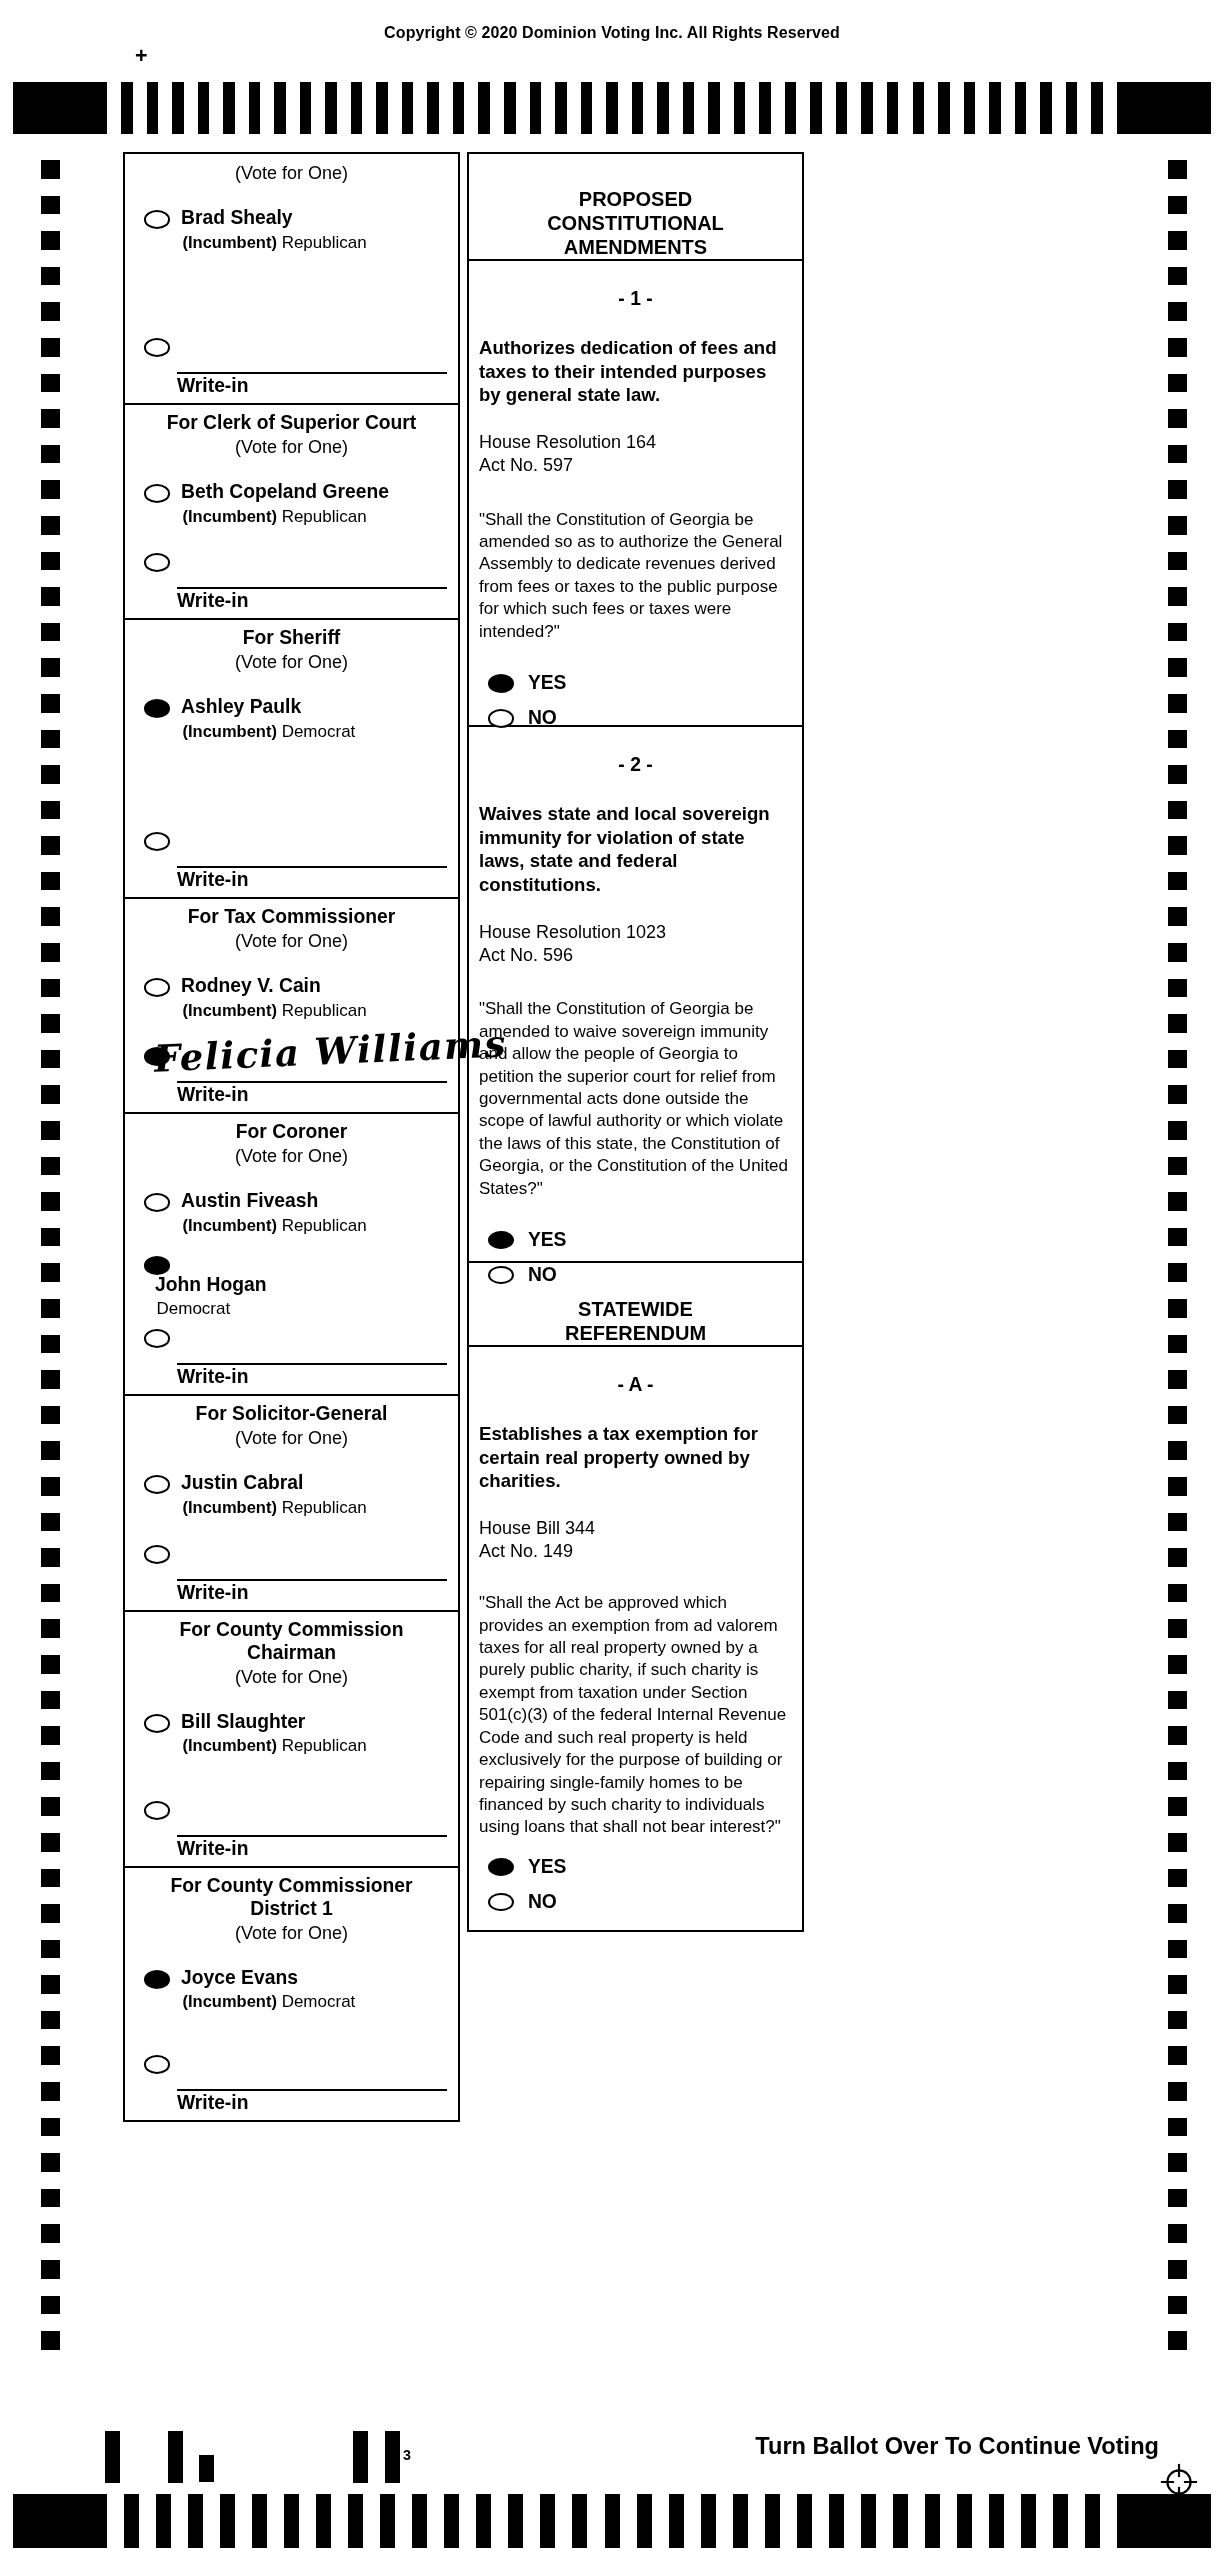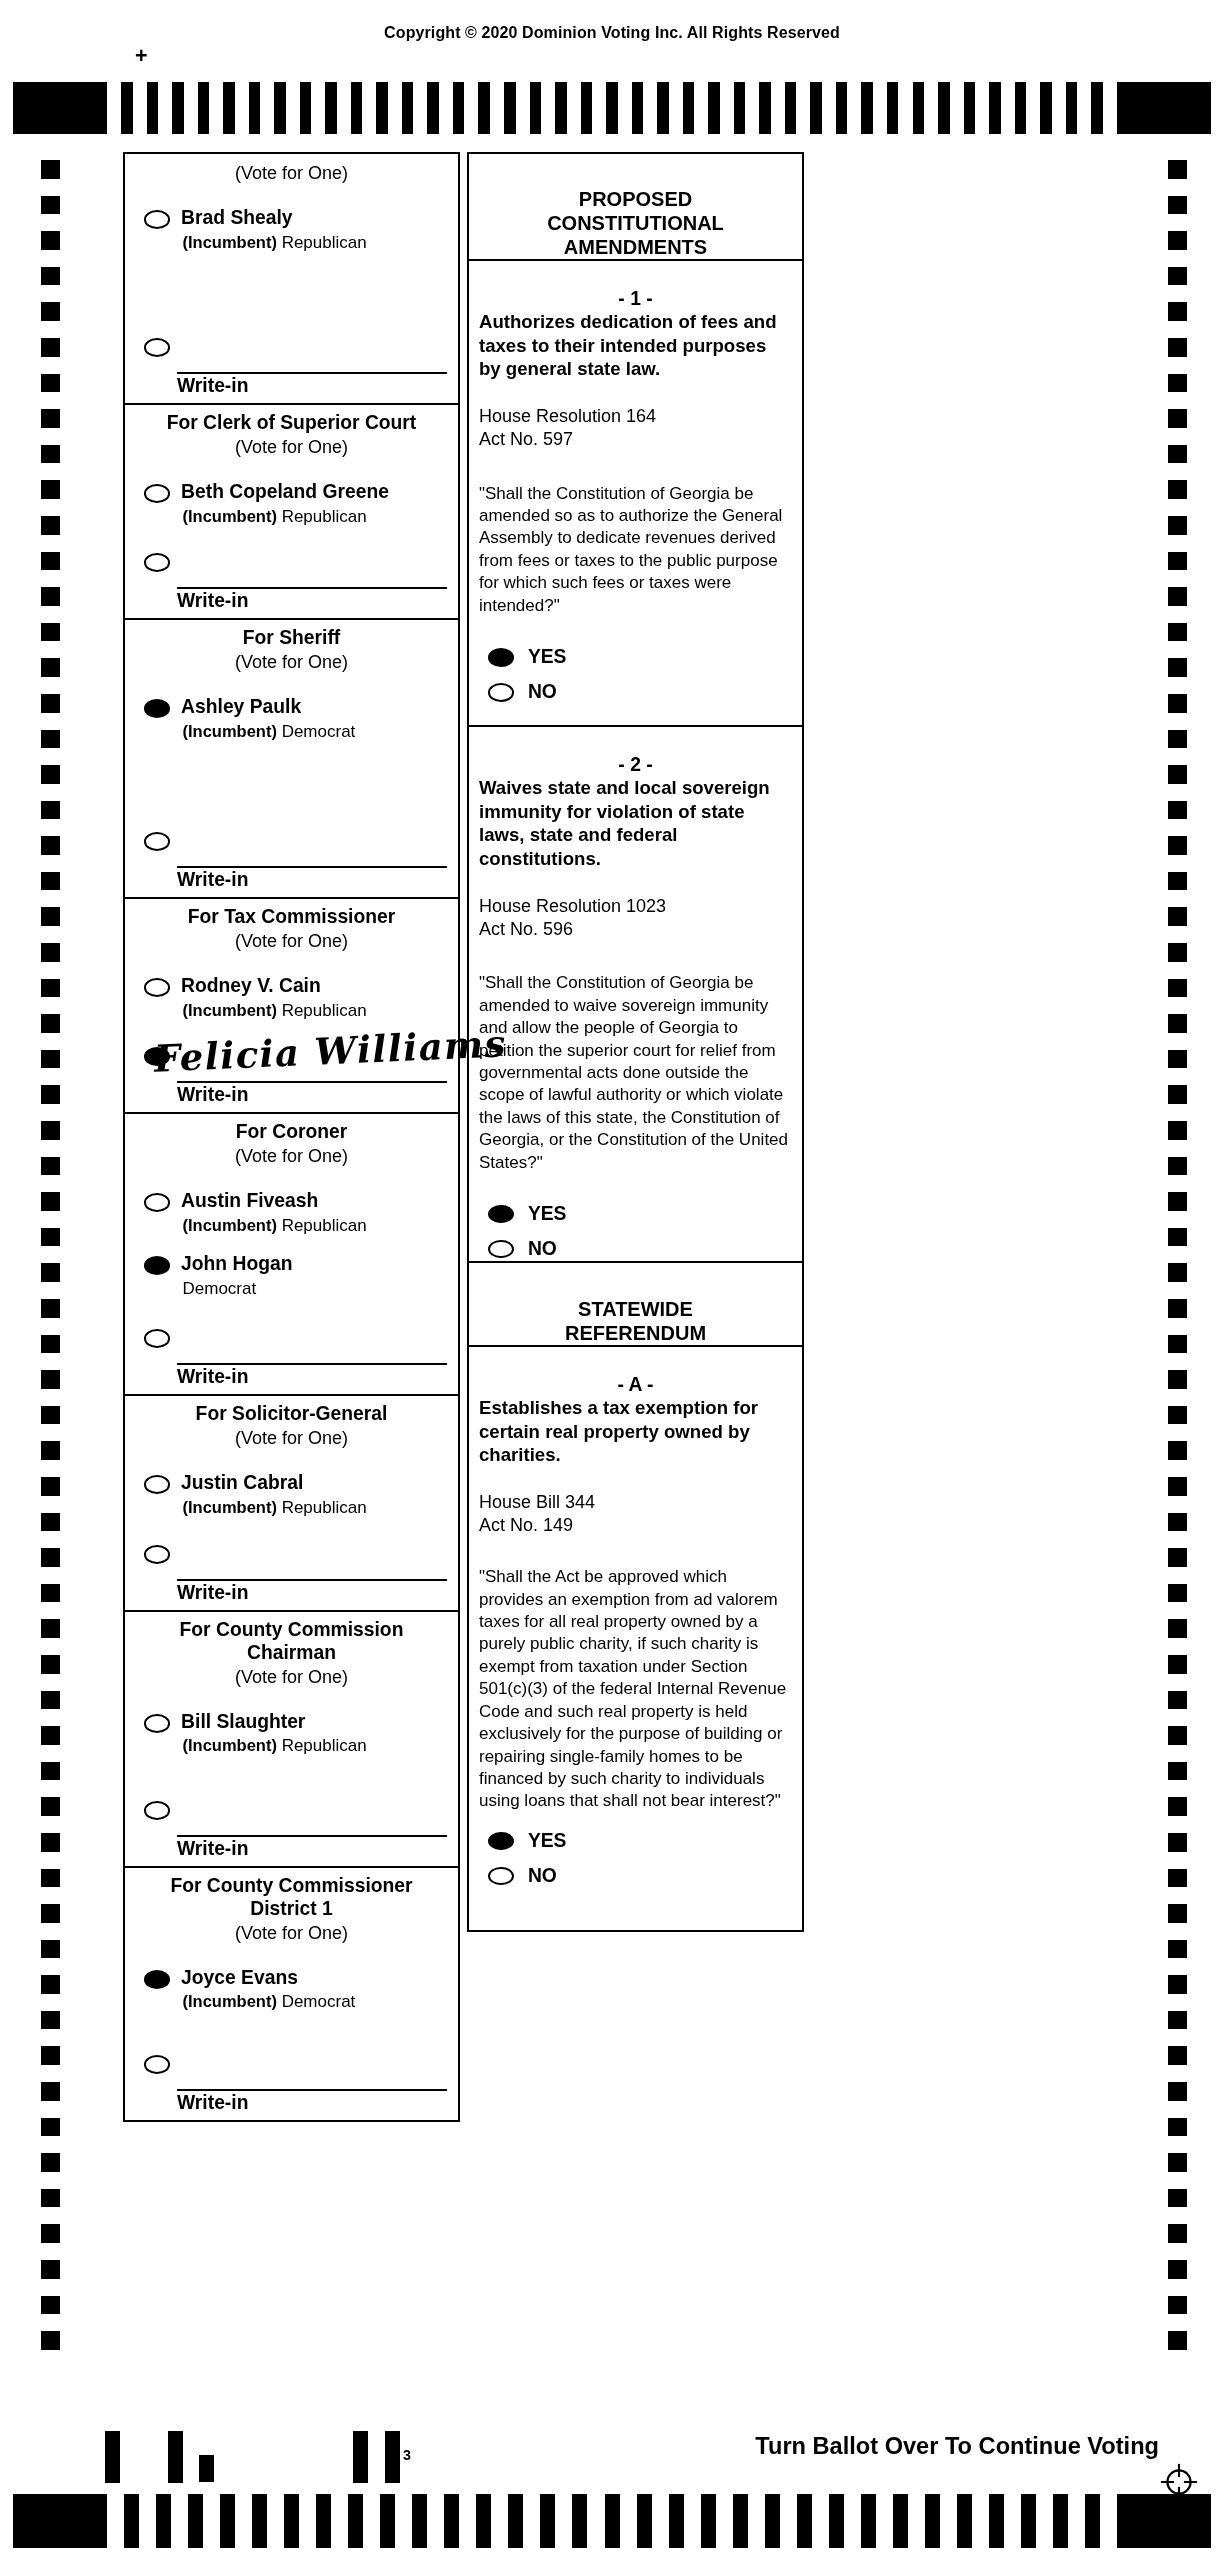--- a/index.html
+++ b/index.html
@@ -23,41 +23,41 @@
   .side-marks .sq{width:19.3px;height:18.6px;background:#000;margin-bottom:17px;}
   
   .col{position:absolute;top:152px;width:337px;border:2.1px solid #000;box-sizing:border-box;background:#fff;}
   .col-left{left:123px;}
   .col-right{left:467px;}
   .sec{position:relative;box-sizing:border-box;border-bottom:2.1px solid #000;padding:7.2px 10px 0 10px;}
   .sec:last-child{border-bottom:none;}
   .race-title{font-size:19.3px;font-weight:bold;text-align:center;line-height:1.18;}
   .race-sub{font-size:18px;text-align:center;margin-top:2.1px;}
   .cand{display:flex;align-items:flex-start;margin-top:24px;margin-left:8.6px;}
-  .cand + .cand{margin-top:18.6px;}
+  .cand + .cand{margin-top:18.6px;flex-direction:column;}
   .oval{flex:none;width:26px;height:18.6px;border:2.1px solid #000;border-radius:50%;
         box-sizing:border-box;background:#fff;}
   .oval.filled{background:#000;}
   .cand .oval{margin-top:2.1px;}
   .cand-text{margin-left:11.5px;}
   .cand-name{font-size:19.3px;font-weight:bold;line-height:1.05;}
   .cand-detail{font-size:17px;margin-top:4.3px;margin-left:1.4px;}
   .cand-detail .inc{font-weight:bold;font-size:16.5px;}
   .writein{position:absolute;left:10px;right:8.6px;bottom:5.7px;height:59px;}
   .wi-oval{position:absolute;left:8.6px;top:0;}
   .wi-rule{position:absolute;left:42px;right:2.9px;top:34px;border-top:2.1px solid #000;}
   .wi-label{position:absolute;left:42px;top:37px;font-size:19.3px;font-weight:bold;}
   .wi-script{position:absolute;left:18.6px;top:-18.6px;font-family:"DejaVu Serif",serif;
              font-style:italic;font-weight:bold;font-size:37px;white-space:nowrap;
              transform:rotate(-2.5deg);z-index:2;letter-spacing:1.4px;}
   
   .m-header{display:flex;flex-direction:column;justify-content:flex-end;align-items:center;
             font-size:20px;font-weight:bold;line-height:1.2;text-align:center;}
   .m-number{font-size:19.3px;font-weight:bold;text-align:center;margin-top:20px;}
-  .m-summary{font-size:18.6px;font-weight:bold;line-height:1.27;}
+  .m-summary{font-size:18.6px;font-weight:bold;line-height:1.27;margin-top:26px;}
   .m-refs{font-size:18px;line-height:1.28;margin-top:24px;}
   .m-question{font-size:17px;line-height:1.32;margin-top:31.5px;}
   .choices{margin-top:29px;margin-left:8.6px;}
   .choice{display:flex;align-items:center;margin-bottom:13px;}
   .choice-label{font-size:19.3px;font-weight:bold;margin-left:14.3px;}
   
   .turn-text{position:absolute;left:0;top:2433px;width:1159px;text-align:right;
              font-size:23.6px;font-weight:bold;}
   .crosshair{position:absolute;left:1158px;top:2461px;}
   .barcode{position:absolute;left:0;top:2431px;}

